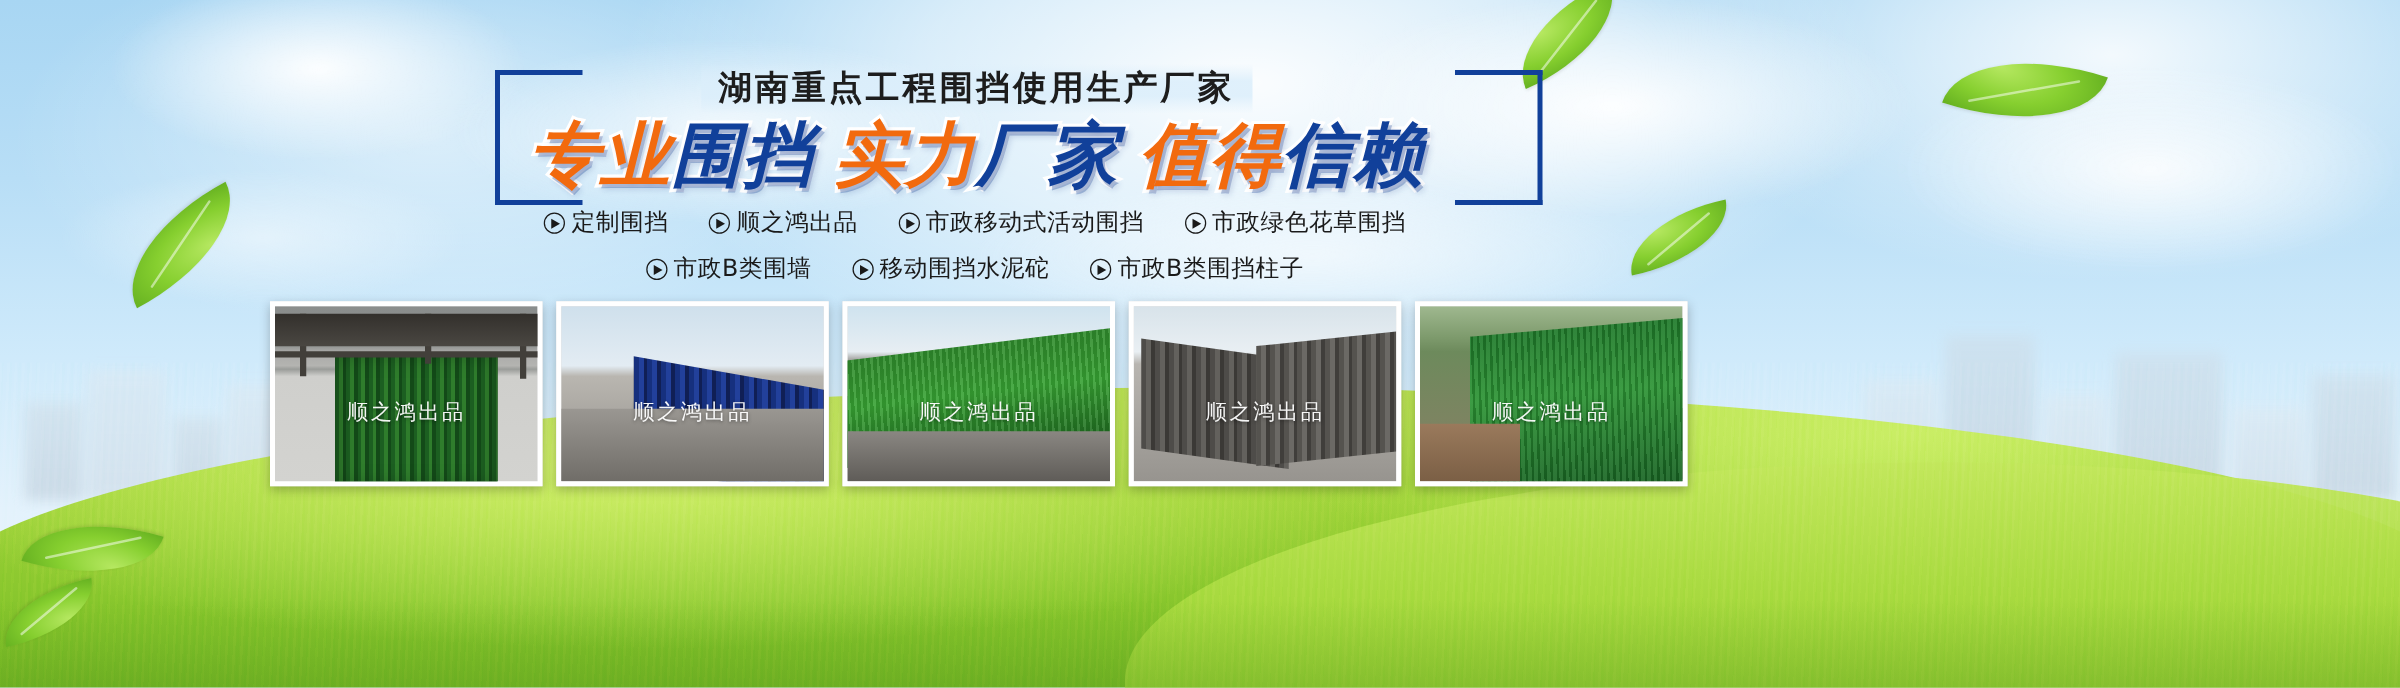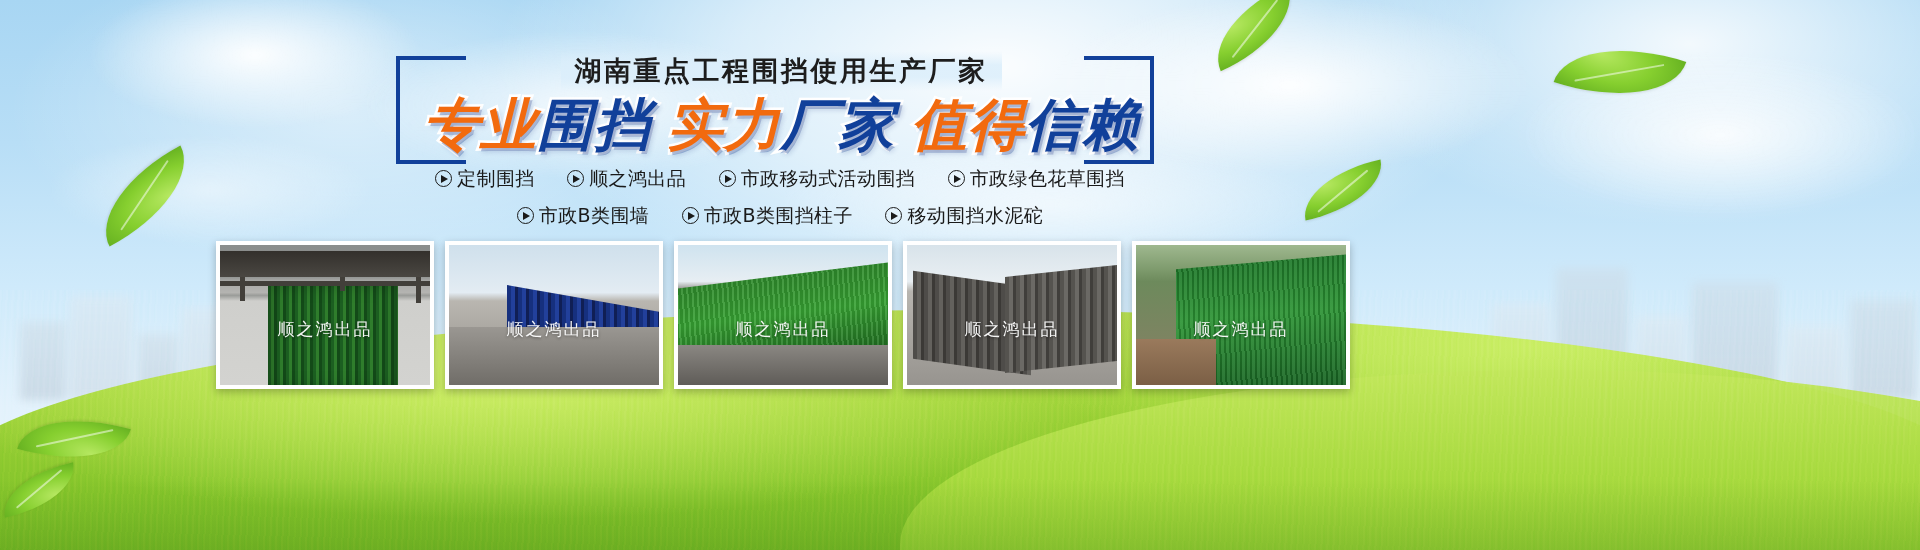--- a/index.html
+++ b/index.html
@@ -79,21 +79,21 @@
     background:radial-gradient(ellipse at 30% 30%, #b6e861 0%, #86cf2f 45%, #4f9c17 100%);
     border-radius:100% 0 100% 0;
     box-shadow:0 1px 3px rgba(0,0,0,0.12);
   }
   .leaf .vein {
     position:absolute; left:12%; top:50%; width:76%; height:1.5px;
     background:rgba(255,255,255,0.5); transform:rotate(-28deg); border-radius:2px;
   }
 
   
-  .head-block { position:absolute; left:396px; top:56px; width:758px; height:108px; }
+  .head-block { position:absolute; left:396px; top:56px; width:838px; height:108px; }
   .frame-l, .frame-r {
     position:absolute; top:0; width:70px; height:108px;
     border:4px solid #11409a;
   }
   .frame-l { left:0;  border-right:none; }
   .frame-r { right:0; border-left:none; }
 
   .subtitle {
     position:absolute; left:0; top:-5px; width:770px;
     text-align:center;
@@ -343,25 +343,25 @@
         <span>市政绿色花草围挡</span>
       </span>
     </div>
     <div class="feat-row">
       <span class="feat">
         <i class="play"></i>
         <span>市政B类围墙</span>
       </span>
       <span class="feat">
         <i class="play"></i>
+        <span>移动围挡水泥砣</span>
+      </span>
+      <span class="feat">
+        <i class="play"></i>
         <span>市政B类围挡柱子</span>
-      </span>
-      <span class="feat">
-        <i class="play"></i>
-        <span>移动围挡水泥砣</span>
       </span>
     </div>
   </div>
 
   <div class="photos">
     <div class="photo p1">
       <div class="scene s1">
         <div class="beam" style="left:0;top:36px;width:218px;height:5px;"></div>
         <div class="beam" style="left:20px;top:6px;width:5px;height:50px;"></div>
         <div class="beam" style="left:120px;top:6px;width:5px;height:40px;"></div>

